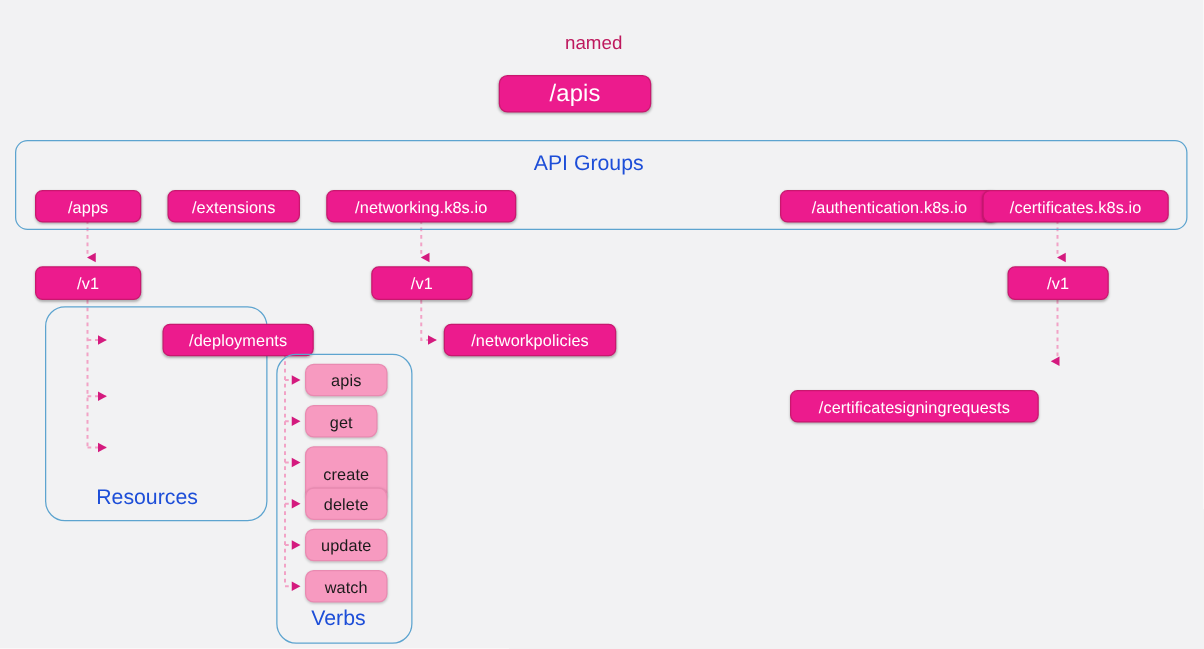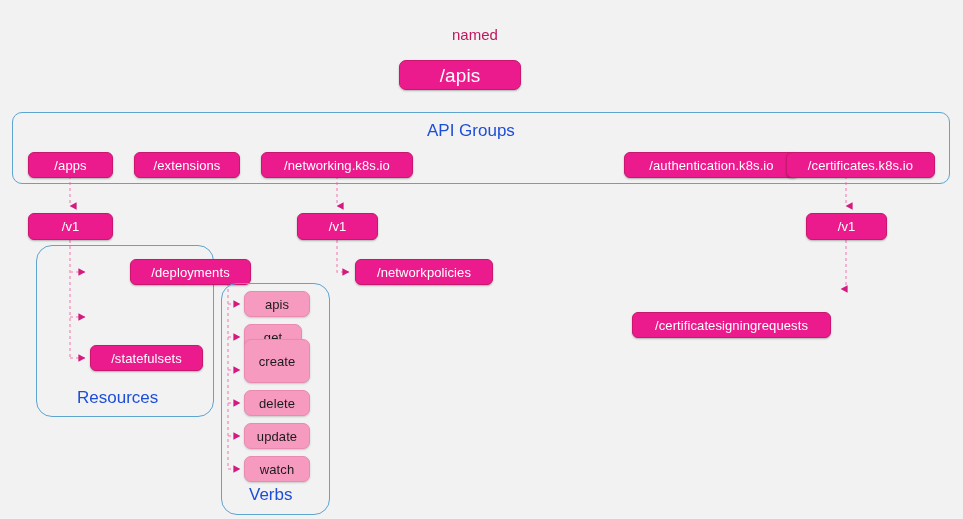--- a/index.html
+++ b/index.html
@@ -136,28 +136,27 @@
   <div class="node" style="left:786px; top:152px; width:149px; height:26px;">/certificates.k8s.io</div>
 
   <div class="node" style="left:28px; top:213px; width:85px; height:27px;">/v1</div>
   <div class="node" style="left:297px; top:213px; width:81px; height:27px;">/v1</div>
   <div class="node" style="left:806px; top:213px; width:81px; height:27px;">/v1</div>
 
   <div class="group-box tall" style="left:36px; top:245px; width:178px; height:172px;"></div>
   <div class="group-label" style="left:77px; top:389px;">Resources</div>
 
   <div class="node" style="left:90px; top:259px; width:121px; height:26px;margin-left:40px;">/deployments</div>
-  <div class="node" style="left:90px; top:345px; width:113px; height:26px;">/statefulsets</div>
 
   <div class="group-box tall" style="left:221px; top:283px; width:109px; height:232px;"></div>
   <div class="group-label" style="left:249px; top:486px;">Verbs</div>
 
   <div class="node verb" style="left:244px; top:291px; width:66px; height:26px;">apis</div>
   <div class="node verb" style="left:244px; top:324px; width:58px; height:26px;">get</div>
-  <div class="node verb" style="left:244px; top:339px; width:66px; height:44px;">create</div>
+  <div class="node verb" style="left:244px; top:357px; width:66px; height:44px;">create</div>
   <div class="node verb" style="left:244px; top:390px; width:66px; height:26px;">delete</div>
   <div class="node verb" style="left:244px; top:423px; width:66px; height:26px;">update</div>
   <div class="node verb" style="left:244px; top:456px; width:66px; height:26px;">watch</div>
 
   <div class="node" style="left:355px; top:259px; width:138px; height:26px;">/networkpolicies</div>
   <div class="node" style="left:632px; top:276px; width:199px; height:26px;margin-top:36px;">/certificatesigningrequests</div>
 
 </div>
 
 </body></html>

